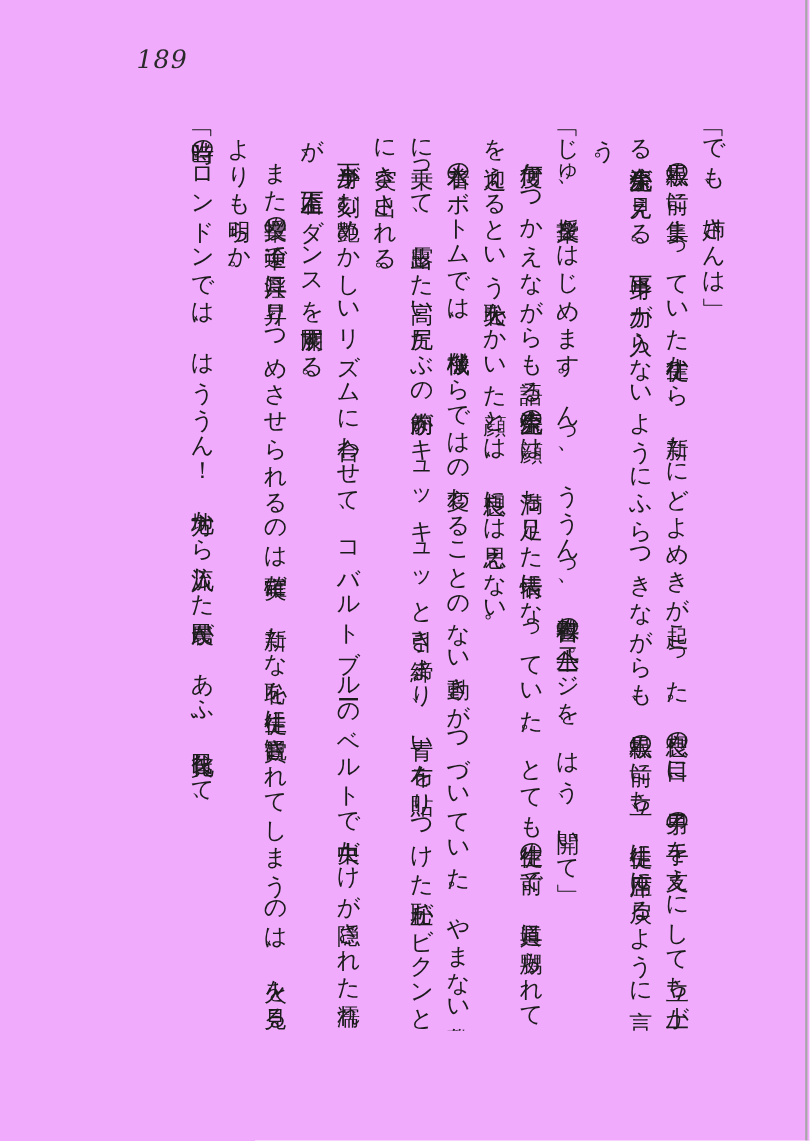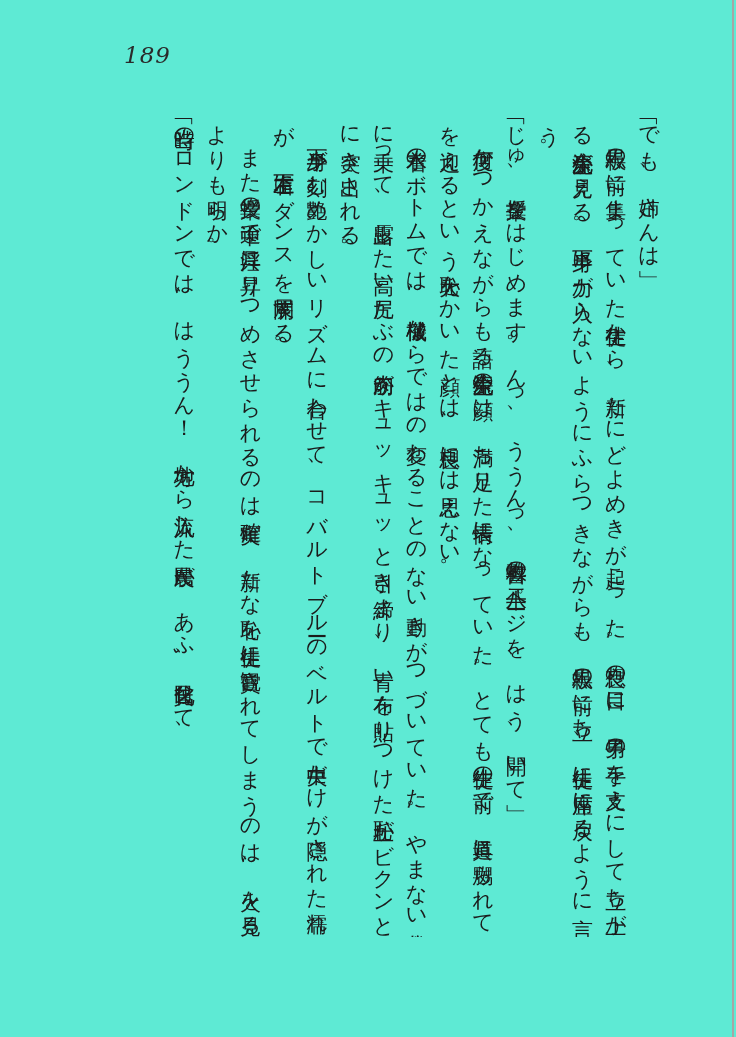--- a/index.html
+++ b/index.html
@@ -4,21 +4,21 @@
 <style>
   html, body {
     margin: 0;
     padding: 0;
     background: #ffffff;
   }
   .page {
     position: relative;
     width: 736px;
     height: 1037px;
-    background: #5eead4;
+    background: #f0abfc;
     overflow: hidden;
     font-family: "DejaVu Serif", "Liberation Serif", serif;
   }
   .page-number {
     position: absolute;
     top: 42px;
     left: 124px;
     font-size: 23px;
     font-style: italic;
     letter-spacing: 1px;

